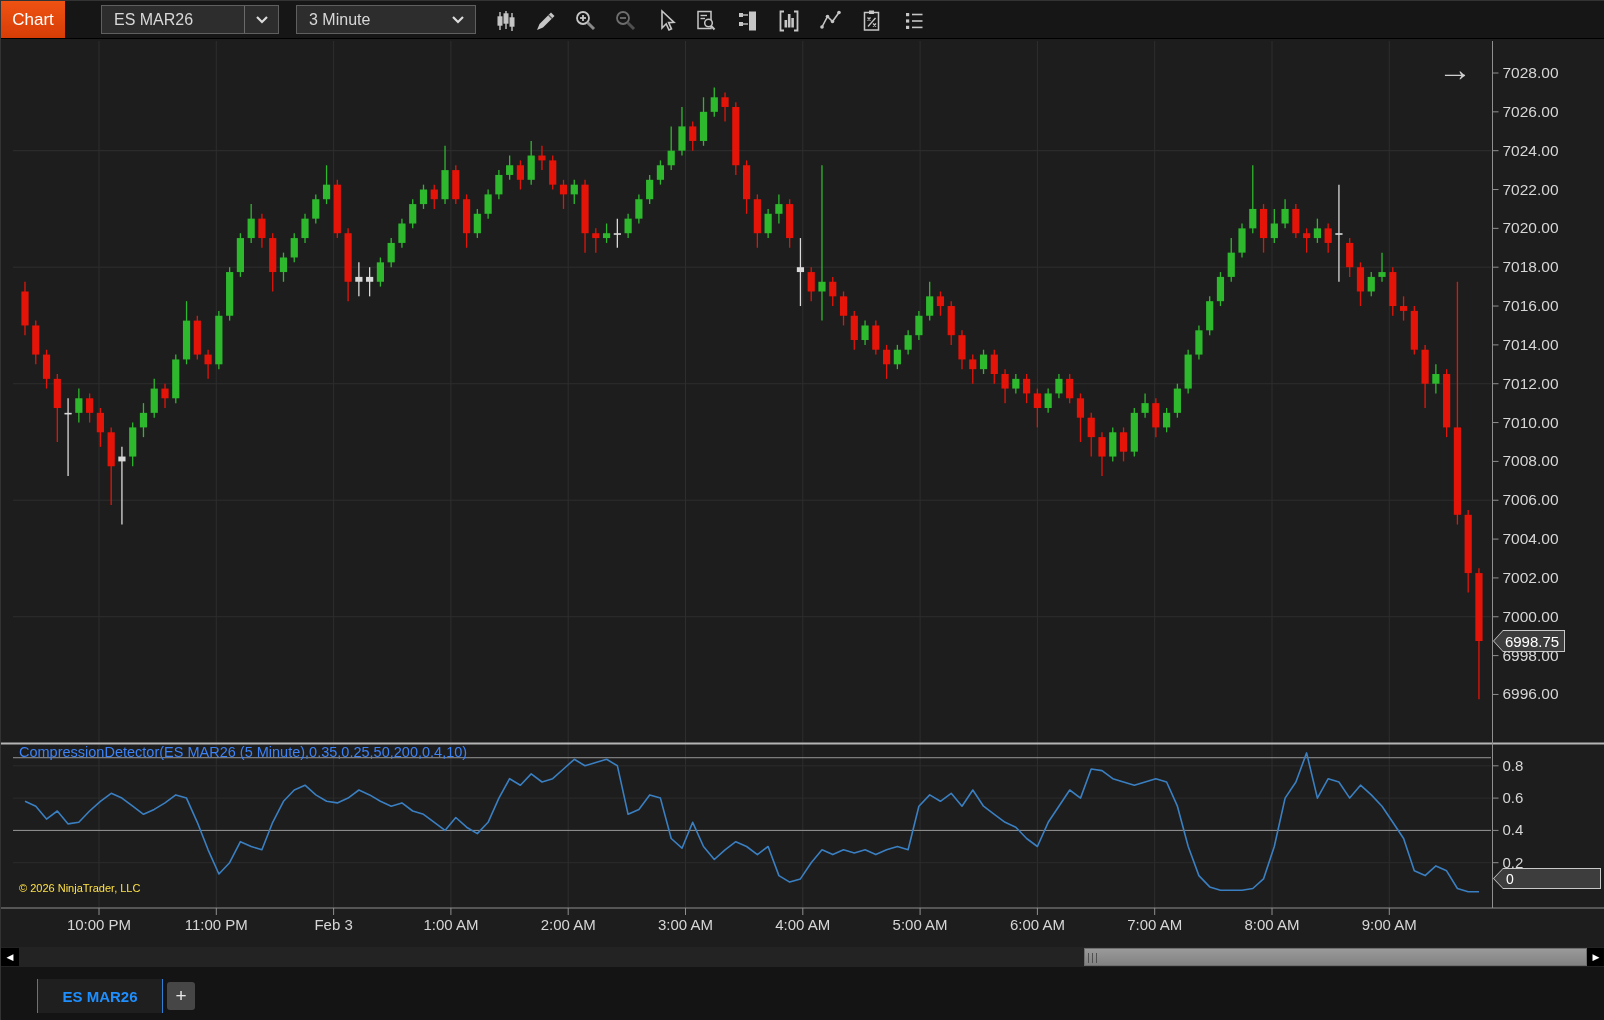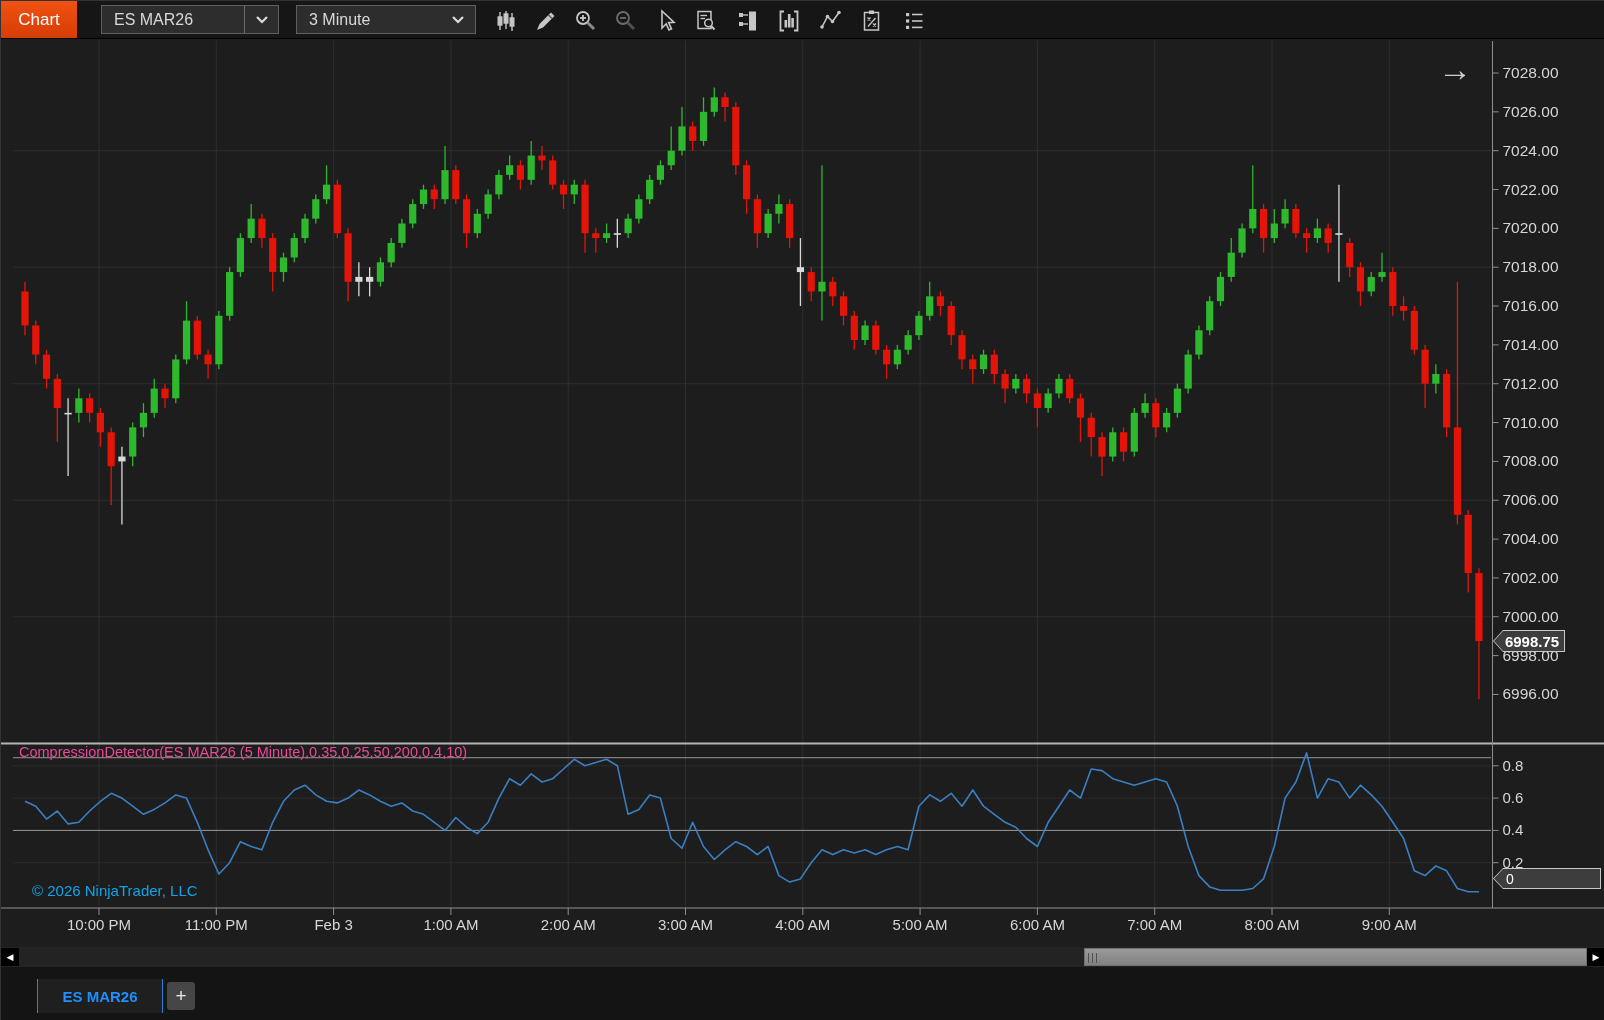--- a/index.html
+++ b/index.html
@@ -4,21 +4,21 @@
 <style>
   * { margin:0; padding:0; box-sizing:border-box; }
   html,body { width:1604px; height:1020px; background:#141414; overflow:hidden;
     font-family:"Liberation Sans", sans-serif; }
   #stage { position:relative; width:1604px; height:1020px; background:#141414;
     border:1px solid #333; }
 
   
   #titlebar { position:absolute; left:0; top:0; width:1604px; height:38px;
     background:#161616; border-bottom:1px solid #000; z-index:5; }
-  #chart-tab { position:absolute; left:0; top:0; width:76px; height:37px;
+  #chart-tab { position:absolute; left:0; top:0; width:64px; height:37px;
     background:linear-gradient(#ef5212,#d63d06); color:#fff; font-size:17px;
     display:flex; align-items:center; justify-content:center; cursor:default; }
   .dd { position:absolute; top:4px; height:29px; background:#2d2d2d;
     border:1px solid #5f5f5f; color:#d8d8d8; font-size:16px;
     display:flex; align-items:center; }
   .dd .lbl { padding-left:12px; flex:1; white-space:nowrap; }
   .dd .chev { width:34px; height:100%; display:flex; align-items:center;
     justify-content:center; }
   .dd .chev.divided { border-left:1px solid #6a6a6a; }
   #dd-instrument { left:100px; width:178px; }
@@ -26,32 +26,32 @@
   .tool-btn { position:absolute; top:6px; width:36px; height:27px;
     display:flex; align-items:center; justify-content:center; border-radius:2px; }
 
   
   #chart-svg { position:absolute; left:0; top:0; z-index:1; }
   #plot-hit { position:absolute; left:12px; top:40px; width:1478px; height:855px;
     z-index:2; }
   #goto-arrow { position:absolute; left:1437px; top:50px; font-size:34px;
     color:#cfcfcf; z-index:3; line-height:36px; }
   #ind-label { position:absolute; left:18px; top:743px; font-size:14.5px;
-    color:#ec4899; z-index:3; white-space:nowrap; }
-  #copyright { position:absolute; left:18px; top:881px; font-size:15px;
-    color:#0ea5e9; z-index:3; white-space:nowrap;margin-left:13px; }
+    color:#3b82f6; z-index:3; white-space:nowrap; }
+  #copyright { position:absolute; left:18px; top:881px; font-size:11px;
+    color:#fde047; z-index:3; white-space:nowrap; }
 
   .marker { position:absolute; z-index:4;
     clip-path:polygon(0 50%, 10px 0, 100% 0, 100% 100%, 10px 100%);
     background:#c9c9c9; }
   .marker .inner { position:absolute; left:1px; top:1px; right:1px; bottom:1px;
     clip-path:polygon(0 50%, 9px 0, 100% 0, 100% 100%, 9px 100%);
     background:#3d3d3d; color:#fff; display:flex; align-items:center; }
   #price-marker { left:1492px; top:629px; width:72px; height:22px; }
-  #price-marker .inner { font-size:15px; font-weight:bold; justify-content:center;
+  #price-marker .inner { font-size:15px; font-weight:normal; justify-content:center;
     padding-left:6px; }
   #ind-marker { left:1492px; top:867px; width:108px; height:21px; }
   #ind-marker .inner { font-size:14px; padding-left:12px; }
 
   
   #price-axis-zone { position:absolute; left:1491px; top:40px; width:113px;
     height:867px; z-index:2; }
   #time-axis-zone { position:absolute; left:0; top:908px; width:1604px;
     height:36px; z-index:2; }
 

